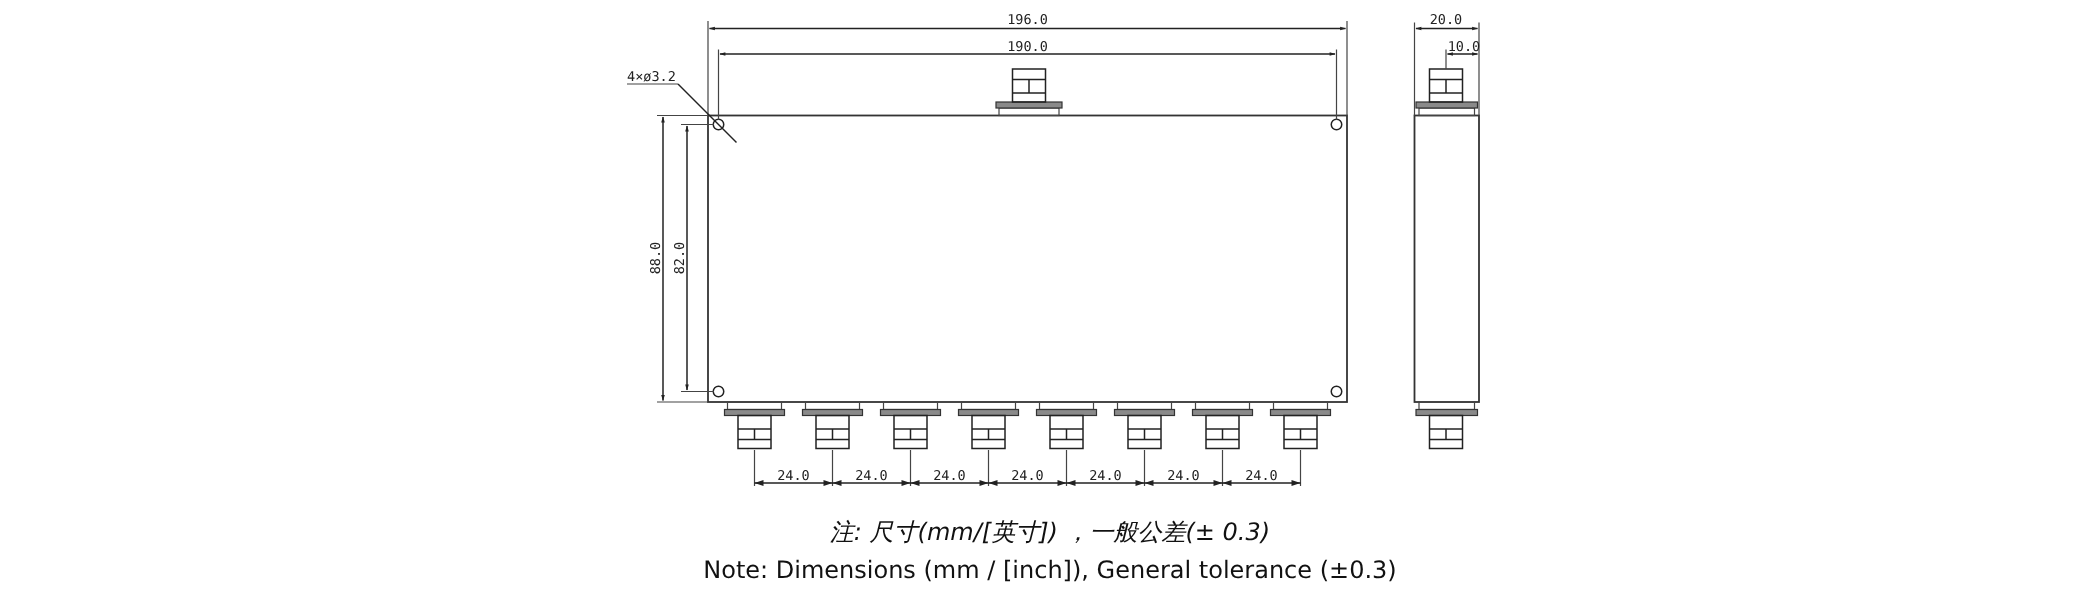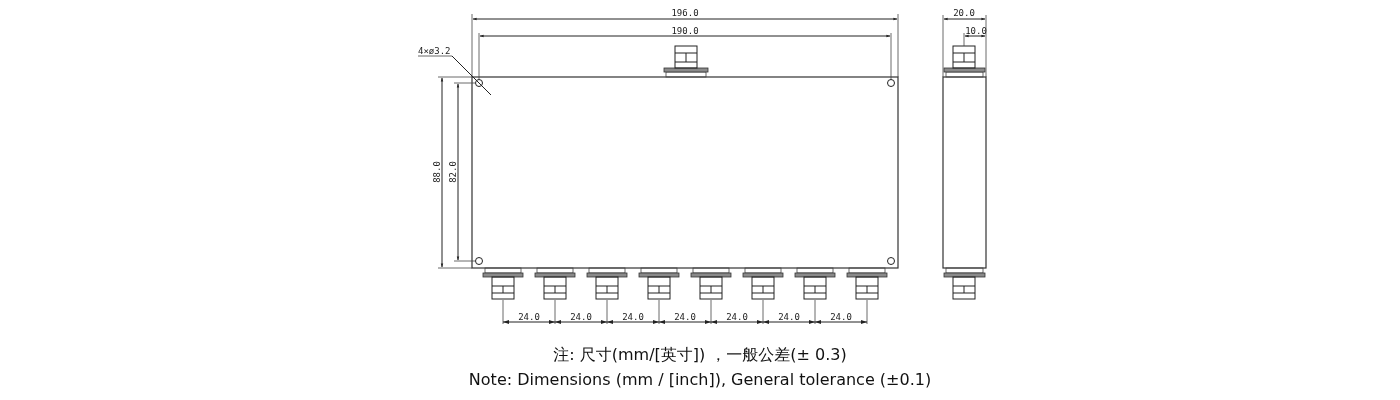--- a/index.html
+++ b/index.html
@@ -4,21 +4,21 @@
 <style>
   html, body { margin:0; padding:0; background:#ffffff; }
   body { width:1400px; height:400px; position:relative; overflow:hidden; font-family:"DejaVu Sans", sans-serif; }
   #drawing { position:absolute; left:0; top:0; width:1400px; height:400px; }
   .ln { stroke:#222; stroke-width:1; fill:none; }
   .thin { stroke:#444; stroke-width:0.8; fill:none; }
   .box { stroke:#333; stroke-width:1.2; fill:#fff; }
   .flange { fill:#8a8a8a; stroke:#333; stroke-width:0.8; }
   .dimtxt { font-family:"DejaVu Sans Mono", monospace; font-size:9px; fill:#222; }
   .notes { position:absolute; left:0; width:1400px; text-align:center; color:#111; font-family:"DejaVu Sans", sans-serif; font-size:16px; }
-  .note-cn { top:345px; }
+  .note-cn { top:345px;font-style:italic; }
   .note-en { top:370px; }
 </style>
 </head>
 <body>
 
 <svg id="drawing" viewBox="0 0 1400 400" xmlns="http://www.w3.org/2000/svg">
   <defs>
     <marker id="arr" viewBox="0 0 10 10" refX="9" refY="5" markerWidth="6" markerHeight="4" orient="auto-start-reverse">
       <path d="M0,2 L10,5 L0,8 z" fill="#222"></path>
     </marker>
@@ -180,13 +180,13 @@
     <line class="ln" x1="944" y1="19" x2="985" y2="19" marker-start="url(#arr)" marker-end="url(#arr)"></line>
     <text class="dimtxt" x="964" y="16" text-anchor="middle">20.0</text>
 
     <line class="thin" x1="964" y1="33" x2="964" y2="46"></line>
     <line class="ln" x1="965" y1="36" x2="985" y2="36" marker-start="url(#arr)" marker-end="url(#arr)"></line>
     <text class="dimtxt" x="976" y="34" text-anchor="middle">10.0</text>
   </g>
 </svg>
 
 <div class="notes note-cn">注: 尺寸(mm/[英寸]) ，一般公差(± 0.3)</div>
-<div class="notes note-en">Note: Dimensions (mm / [inch]), General tolerance (±0.1)</div>
+<div class="notes note-en">Note: Dimensions (mm / [inch]), General tolerance (±0.3)</div>
 
 </body></html>

